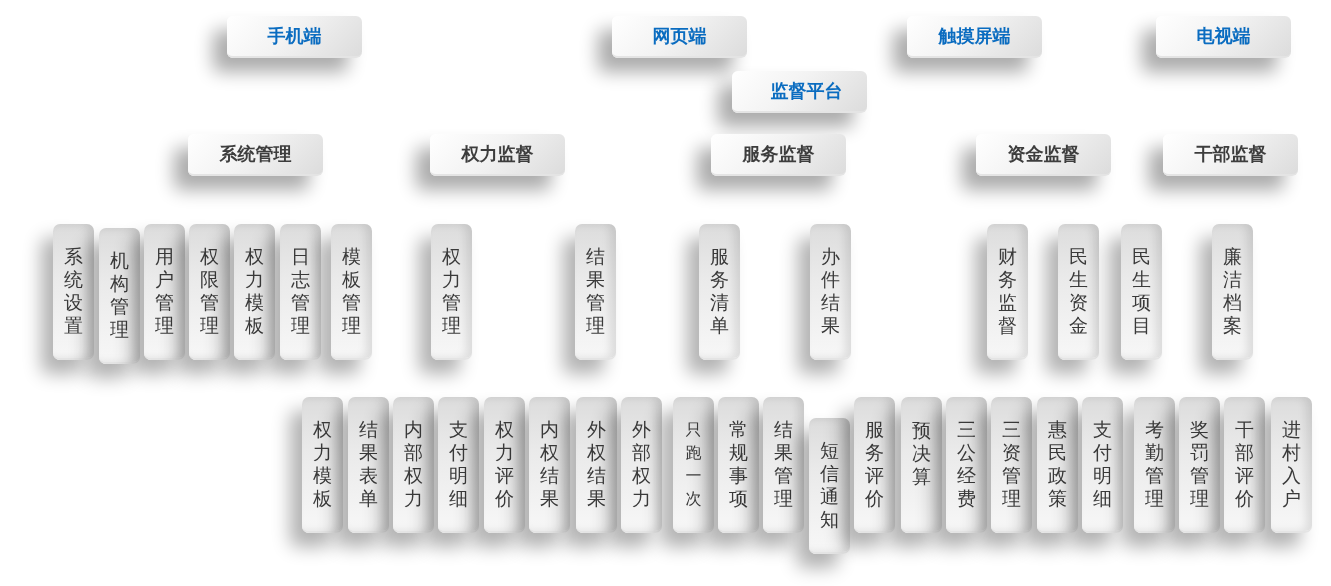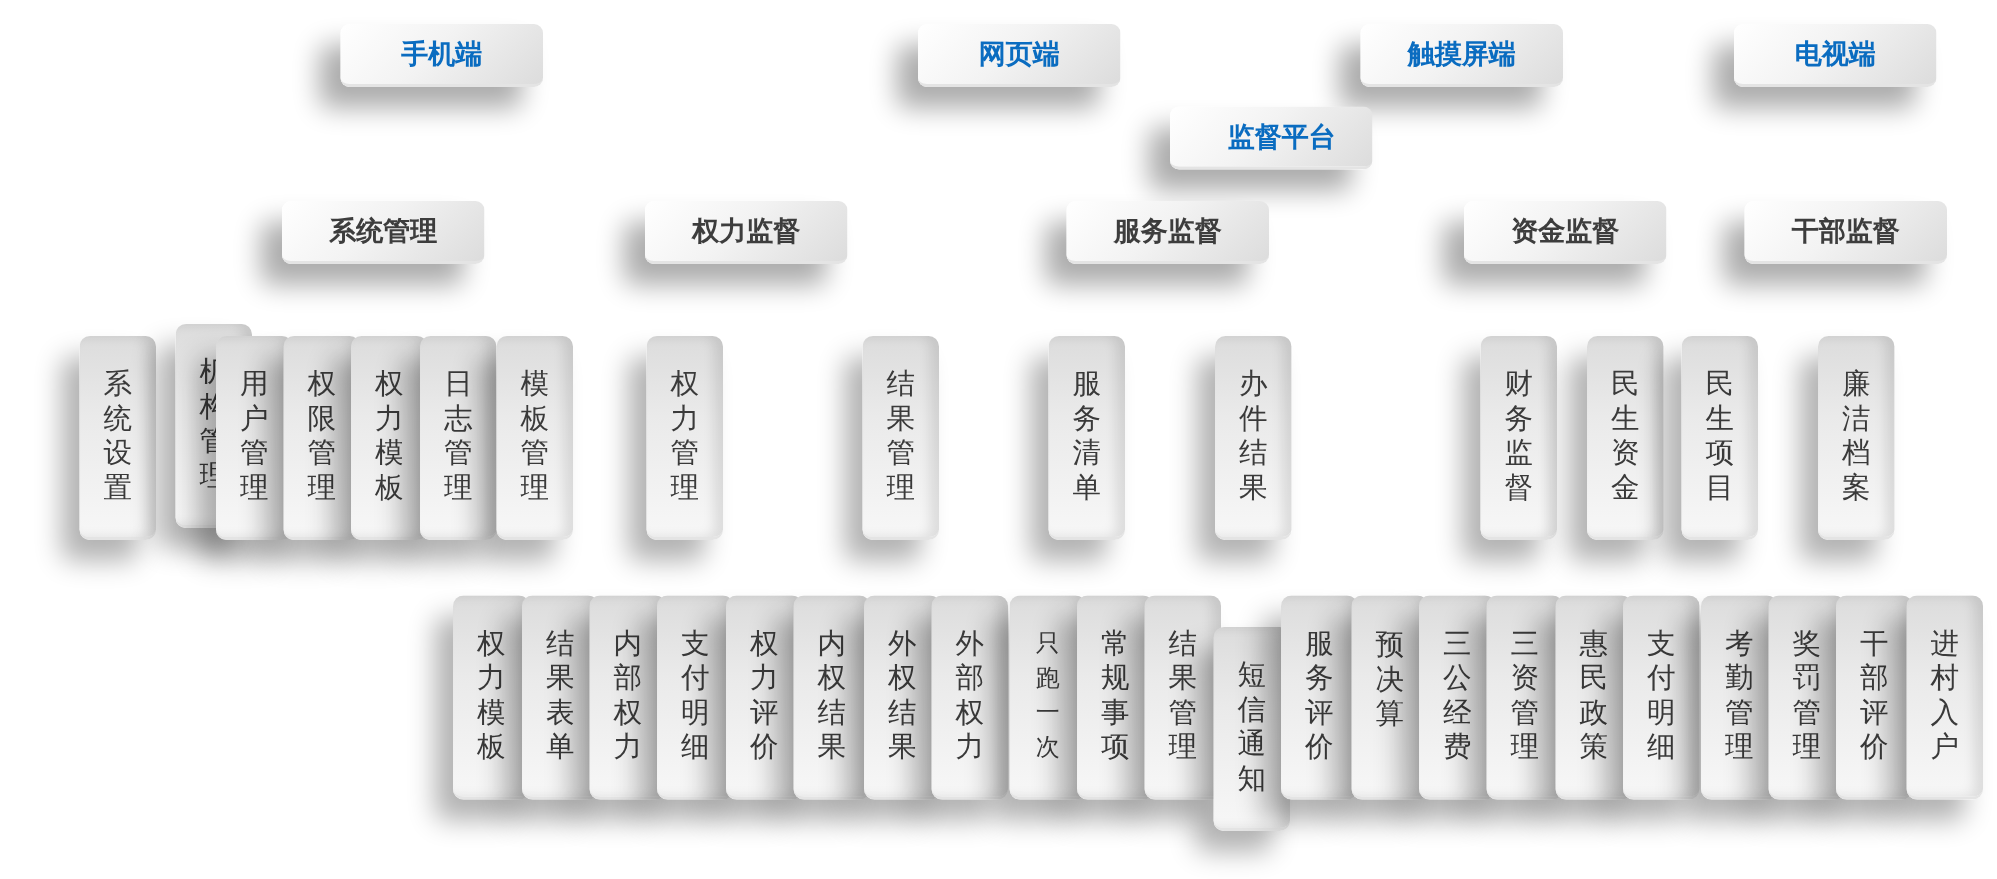--- a/index.html
+++ b/index.html
@@ -4,27 +4,27 @@
 <style>
   html, body { margin: 0; padding: 0; background: #ffffff; }
   body { width: 1331px; height: 586px; position: relative; overflow: hidden;
          font-family: "DejaVu Sans", "Liberation Sans", sans-serif; }
   .node {
     position: absolute; box-sizing: border-box;
     border-radius: 6px;
     background: linear-gradient(135deg, #ffffff 0%, #f3f3f3 45%, #dcdcdc 100%);
     border-bottom: 2px solid #e4e4e4;
     box-shadow: -14px 14px 18px rgba(0,0,0,0.33);
-    display: flex; align-items: center; justify-content: center; font-family: Liberation Serif, serif;
+    display: flex; align-items: center; justify-content: center;
   }
   .h-node { height: 42px; width: 135px; font-weight: bold; font-size: 18px; letter-spacing: 0px; }
   .h-node.blue { color: #0a6cc0; }
   .h-node.dark { color: #3d3d3d; }
   .v-node {
-    width: 51px; height: 136px; color: #3a3a3a; font-size: 19px; line-height: 23px;
+    width: 41px; height: 136px; color: #3a3a3a; font-size: 19px; line-height: 23px;
     text-align: center; border-radius: 7px;
     background: linear-gradient(180deg, #dcdcdc 0%, #eaeaea 40%, #f7f7f7 100%);
     box-shadow: -12px 14px 18px rgba(0,0,0,0.30), inset -6px 0 8px rgba(0,0,0,0.10);
   }
   .v-text { display: block; width: 1em; word-break: break-all; white-space: normal; }
   .conn { position: absolute; border-color: #ffffff; border-style: dashed; border-width: 0; }
   .conn.h { border-top-width: 1px; height: 0; }
   .conn.v { border-left-width: 1px; width: 0; }
 </style>
 </head>
@@ -52,21 +52,21 @@
 <div class="node h-node blue" style="left:612px; top:16px;">
   <span>网页端</span>
 </div>
 <div class="node h-node blue" style="left:907px; top:16px;">
   <span>触摸屏端</span>
 </div>
 <div class="node h-node blue" style="left:1156px; top:16px;">
   <span>电视端</span>
 </div>
 
-<div class="node h-node blue" style="left:780px; top:71px;">
+<div class="node h-node blue" style="left:732px; top:71px;">
   <span style="padding-left:14px;">监督平台</span>
 </div>
 
 <div class="node h-node dark" style="left:188px; top:134px;">
   <span>系统管理</span>
 </div>
 <div class="node h-node dark" style="left:430px; top:134px;">
   <span>权力监督</span>
 </div>
 <div class="node h-node dark" style="left:711px; top:134px;">
@@ -75,21 +75,21 @@
 <div class="node h-node dark" style="left:976px; top:134px;">
   <span>资金监督</span>
 </div>
 <div class="node h-node dark" style="left:1163px; top:134px;">
   <span>干部监督</span>
 </div>
 
 <div class="node v-node" style="left:53px; top:224px;">
     <span class="v-text">系统设置</span>
   </div>
-<div class="node v-node" style="left:99px; top:216px;margin-left:18px;">
+<div class="node v-node" style="left:99px; top:228px;">
     <span class="v-text">机构管理</span>
   </div>
 <div class="node v-node" style="left:144px; top:224px;">
     <span class="v-text">用户管理</span>
   </div>
 <div class="node v-node" style="left:189px; top:224px;">
     <span class="v-text">权限管理</span>
   </div>
 <div class="node v-node" style="left:234px; top:224px;">
     <span class="v-text">权力模板</span>

